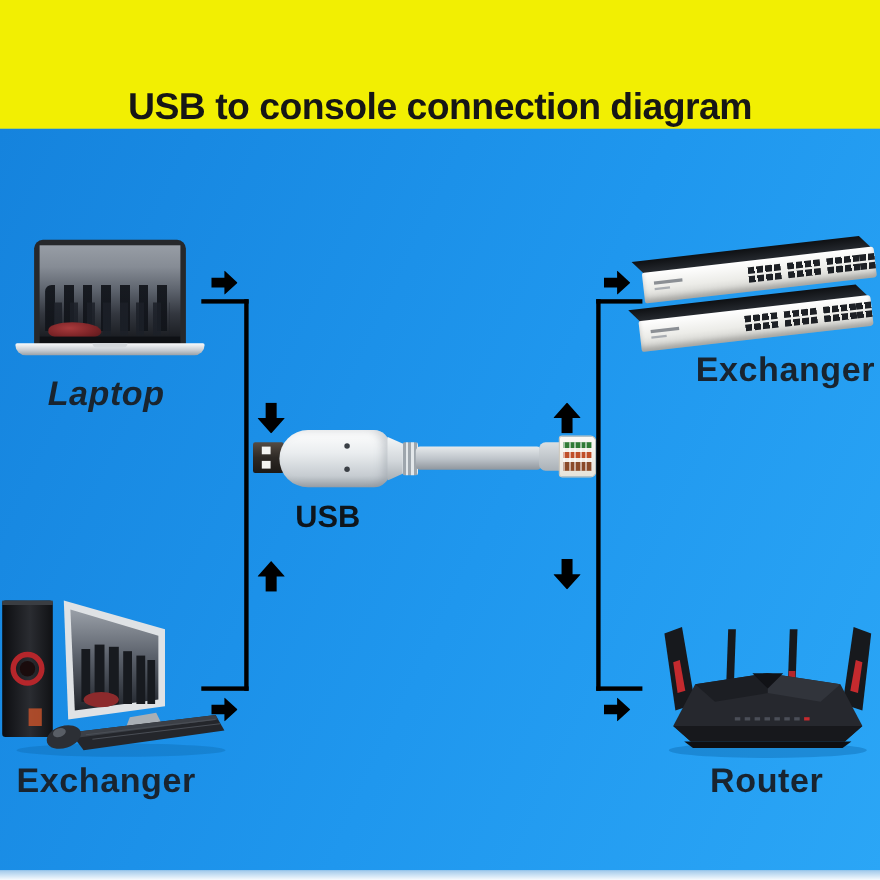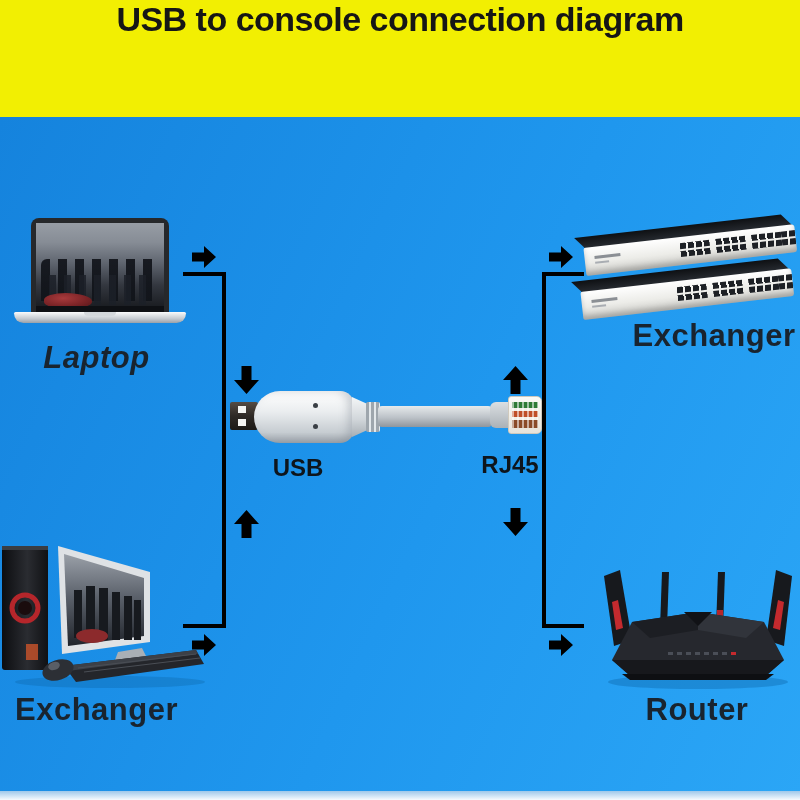--- a/index.html
+++ b/index.html
@@ -3,21 +3,21 @@
 <meta charset="utf-8">
 <style>
   html,body { margin:0; padding:0; }
   #stage {
     position:relative; width:800px; height:800px; overflow:hidden;
     font-family:"Liberation Sans", sans-serif; background:#1f97ee;
   }
   
   .banner {
     position:absolute; left:0; top:0; width:800px; height:117px;
-    background:#f2ef02; display:flex; align-items:flex-start; justify-content:center;
+    background:#f2ef02; display:flex; align-items:flex-end; justify-content:center;
   }
   .banner-title {
     font-size:34px; font-weight:600; color:#161616; letter-spacing:-0.5px;
   }
   
   .canvas {
     position:absolute; left:0; top:117px; width:800px; height:683px;
     background:linear-gradient(115deg,#1583dd 0%, #1f97ee 55%, #2ba6f6 100%);
   }
   .bottom-strip {
@@ -32,21 +32,21 @@
   .ar.down { width:25px; height:28px;
     clip-path:polygon(30% 0,70% 0,70% 50%,100% 50%,50% 100%,0 50%,30% 50%); }
   .ar.up { width:25px; height:28px;
     clip-path:polygon(50% 0,100% 50%,70% 50%,70% 100%,30% 100%,30% 50%,0 50%); }
   
   .dev-label {
     position:absolute; font-size:31px; font-weight:600; color:#19242f;
     text-align:center; letter-spacing:0.5px;
   }
   .port-label {
-    position:absolute; font-size:24px; font-weight:700; color:#0e151c; text-align:center;
+    position:absolute; font-size:28px; font-weight:700; color:#0e151c; text-align:center;
   }
   
   .laptop { position:absolute; left:8px; top:206px; width:184px; height:125px; }
   .laptop-lid {
     position:absolute; left:23px; top:12px; width:138px; height:98px;
     background:#26282b; border-radius:8px 8px 2px 2px; box-sizing:border-box; padding:5px;
   }
   .laptop-base {
     position:absolute; left:6px; top:106px; width:172px; height:11px;
     background:linear-gradient(180deg,#fafbfc 0%,#c6cbd1 60%,#9aa1a8 100%);
@@ -300,21 +300,20 @@
     <div class="usb-taper"></div>
     <div class="cable-rings"></div>
     <div class="cable-wire"></div>
     <div class="rj45-boot"></div>
     <div class="rj45-head">
       <span class="rj45-wires"></span>
       <span class="rj45-contacts"></span>
     </div>
   </div>
   <div class="port-label" style="left:252px; top:454px; width:92px;">USB</div>
-  <div class="port-label" style="left:462px; top:451px; width:96px;">RJ45</div>
 
   <div class="ln" style="left:183px; top:272px; width:43px; height:4px;"></div>
   <div class="ln" style="left:222px; top:272px; width:4px; height:356px;"></div>
   <div class="ln" style="left:183px; top:624px; width:43px; height:4px;"></div>
 
   <div class="ln" style="left:542px; top:272px; width:42px; height:4px;"></div>
   <div class="ln" style="left:542px; top:272px; width:4px; height:356px;"></div>
   <div class="ln" style="left:542px; top:624px; width:42px; height:4px;"></div>
 
   <div class="ar right" style="left:192px; top:246px;"></div>

